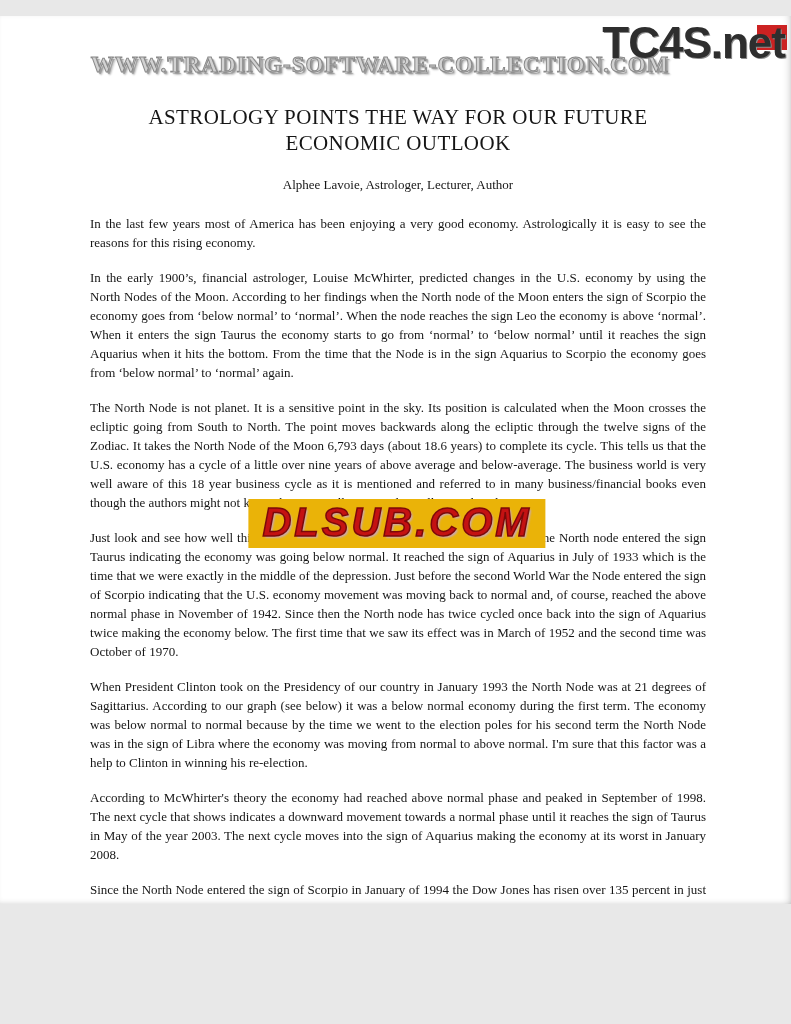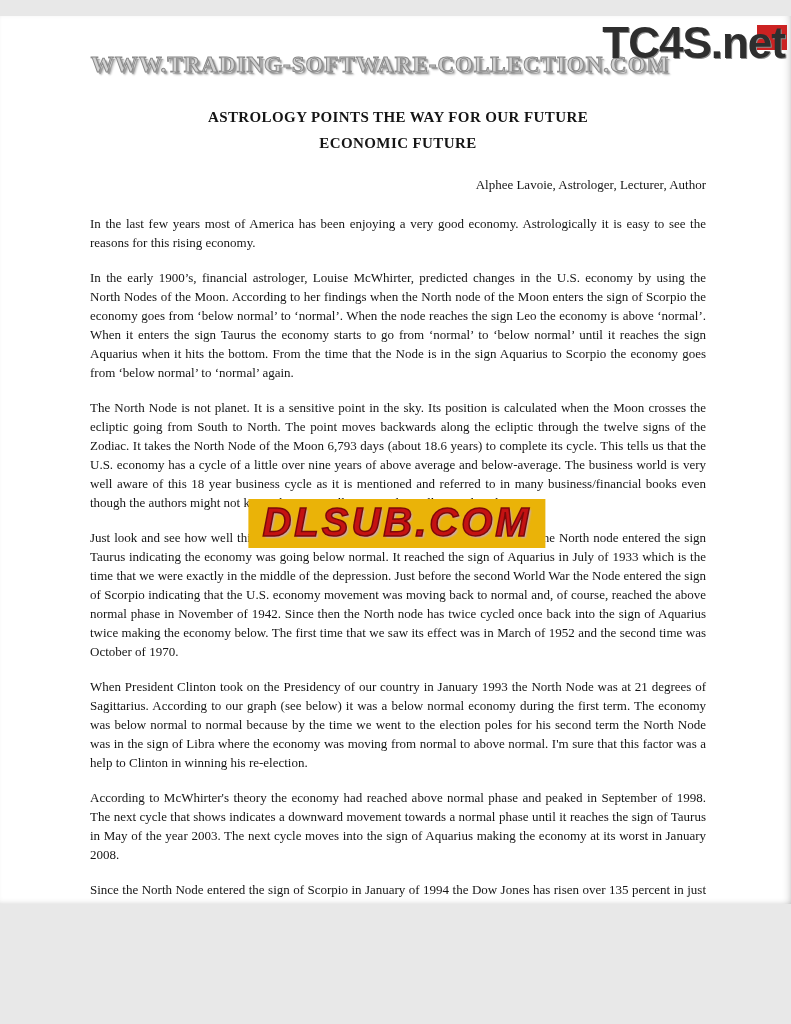--- a/index.html
+++ b/index.html
@@ -45,27 +45,27 @@
     display:inline-block;
   }
   .wm-tc4s .tc4s-text{position:relative;z-index:1;text-shadow:1px 1px 0 #8c8c8c;}
 
   
   .doc{
     position:absolute;left:90px;top:88px;width:616px;
   }
   .doc-title{
     text-align:center;
-    font-size:15px;line-height:26px;
-    font-weight:bold;
+    font-size:21px;line-height:26px;
+    font-weight:normal;
     letter-spacing:0.4px;
     white-space:nowrap;
   }
   .byline{
-    text-align:right;
+    text-align:center;
     font-size:13px;
     margin-top:21px;
     margin-bottom:21px;
   }
   .doc p{
     font-size:13px;line-height:19px;
     text-align:justify;
     margin-bottom:16px;
   }
 
@@ -117,21 +117,21 @@
 
   <div class="wm-top-site">WWW.TRADING-SOFTWARE-COLLECTION.COM</div>
 
   <div class="wm-tc4s">
     <span class="red-badge"></span>
     <span class="tc4s-text">TC4S.net</span>
   </div>
 
   <div class="doc">
     <div class="doc-title">ASTROLOGY POINTS THE WAY FOR OUR FUTURE</div>
-    <div class="doc-title">ECONOMIC FUTURE</div>
+    <div class="doc-title">ECONOMIC OUTLOOK</div>
 
     <div class="byline">Alphee Lavoie, Astrologer, Lecturer, Author</div>
 
     <p>In the last few years most of America has been enjoying a very good economy. Astrologically it is easy to see the reasons for this rising economy.</p>
     <p>In the early 1900’s, financial astrologer, Louise McWhirter, predicted changes in the U.S. economy by using the North Nodes of the Moon. According to her findings when the North node of the Moon enters the sign of Scorpio the economy goes from ‘below normal’ to ‘normal’. When the node reaches the sign Leo the economy is above ‘normal’. When it enters the sign Taurus the economy starts to go from ‘normal’ to ‘below normal’ until it reaches the sign Aquarius when it hits the bottom. From the time that the Node is in the sign Aquarius to Scorpio the economy goes from ‘below normal’ to ‘normal’ again.</p>
     <p>The North Node is not planet. It is a sensitive point in the sky. Its position is calculated when the Moon crosses the ecliptic going from South to North. The point moves backwards along the ecliptic through the twelve signs of the Zodiac. It takes the North Node of the Moon 6,793 days (about 18.6 years) to complete its cycle. This tells us that the U.S. economy has a cycle of a little over nine years of above average and below-average. The business world is very well aware of this 18 year business cycle as it is mentioned and referred to in many business/financial books even though the authors might not know that is actually an astrologically timed cycle.</p>
     <p>Just look and see how well this theory has worked in the past. Back in June 8, 1928 the North node entered the sign Taurus indicating the economy was going below normal. It reached the sign of Aquarius in July of 1933 which is the time that we were exactly in the middle of the depression. Just before the second World War the Node entered the sign of Scorpio indicating that the U.S. economy movement was moving back to normal and, of course, reached the above normal phase in November of 1942. Since then the North node has twice cycled once back into the sign of Aquarius twice making the economy below. The first time that we saw its effect was in March of 1952 and the second time was October of 1970.</p>
     <p>When President Clinton took on the Presidency of our country in January 1993 the North Node was at 21 degrees of Sagittarius. According to our graph (see below) it was a below normal economy during the first term. The economy was below normal to normal because by the time we went to the election poles for his second term the North Node was in the sign of Libra where the economy was moving from normal to above normal. I'm sure that this factor was a help to Clinton in winning his re-election.</p>
     <p>According to McWhirter's theory the economy had reached above normal phase and peaked in September of 1998. The next cycle that shows indicates a downward movement towards a normal phase until it reaches the sign of Taurus in May of the year 2003. The next cycle moves into the sign of Aquarius making the economy at its worst in January 2008.</p>
     <p>Since the North Node entered the sign of Scorpio in January of 1994 the Dow Jones has risen over 135 percent in just four and a half years. It has more than doubled since it began in the 1800’s. Will the market continue to go up? According to McWhirter’s cycle the market should not have peaked until this past September of 1998. But it is very possible for the market to maintain an upswing until the nodes enter the sign of Taurus which will be in May of the year 2003. However, I don't think that it will have the same gain that we had in the last four years. But it's possible that the market could continue on a slow rise for another couple of years. This year (1999), beginning in June and continuing through to the end of</p>

